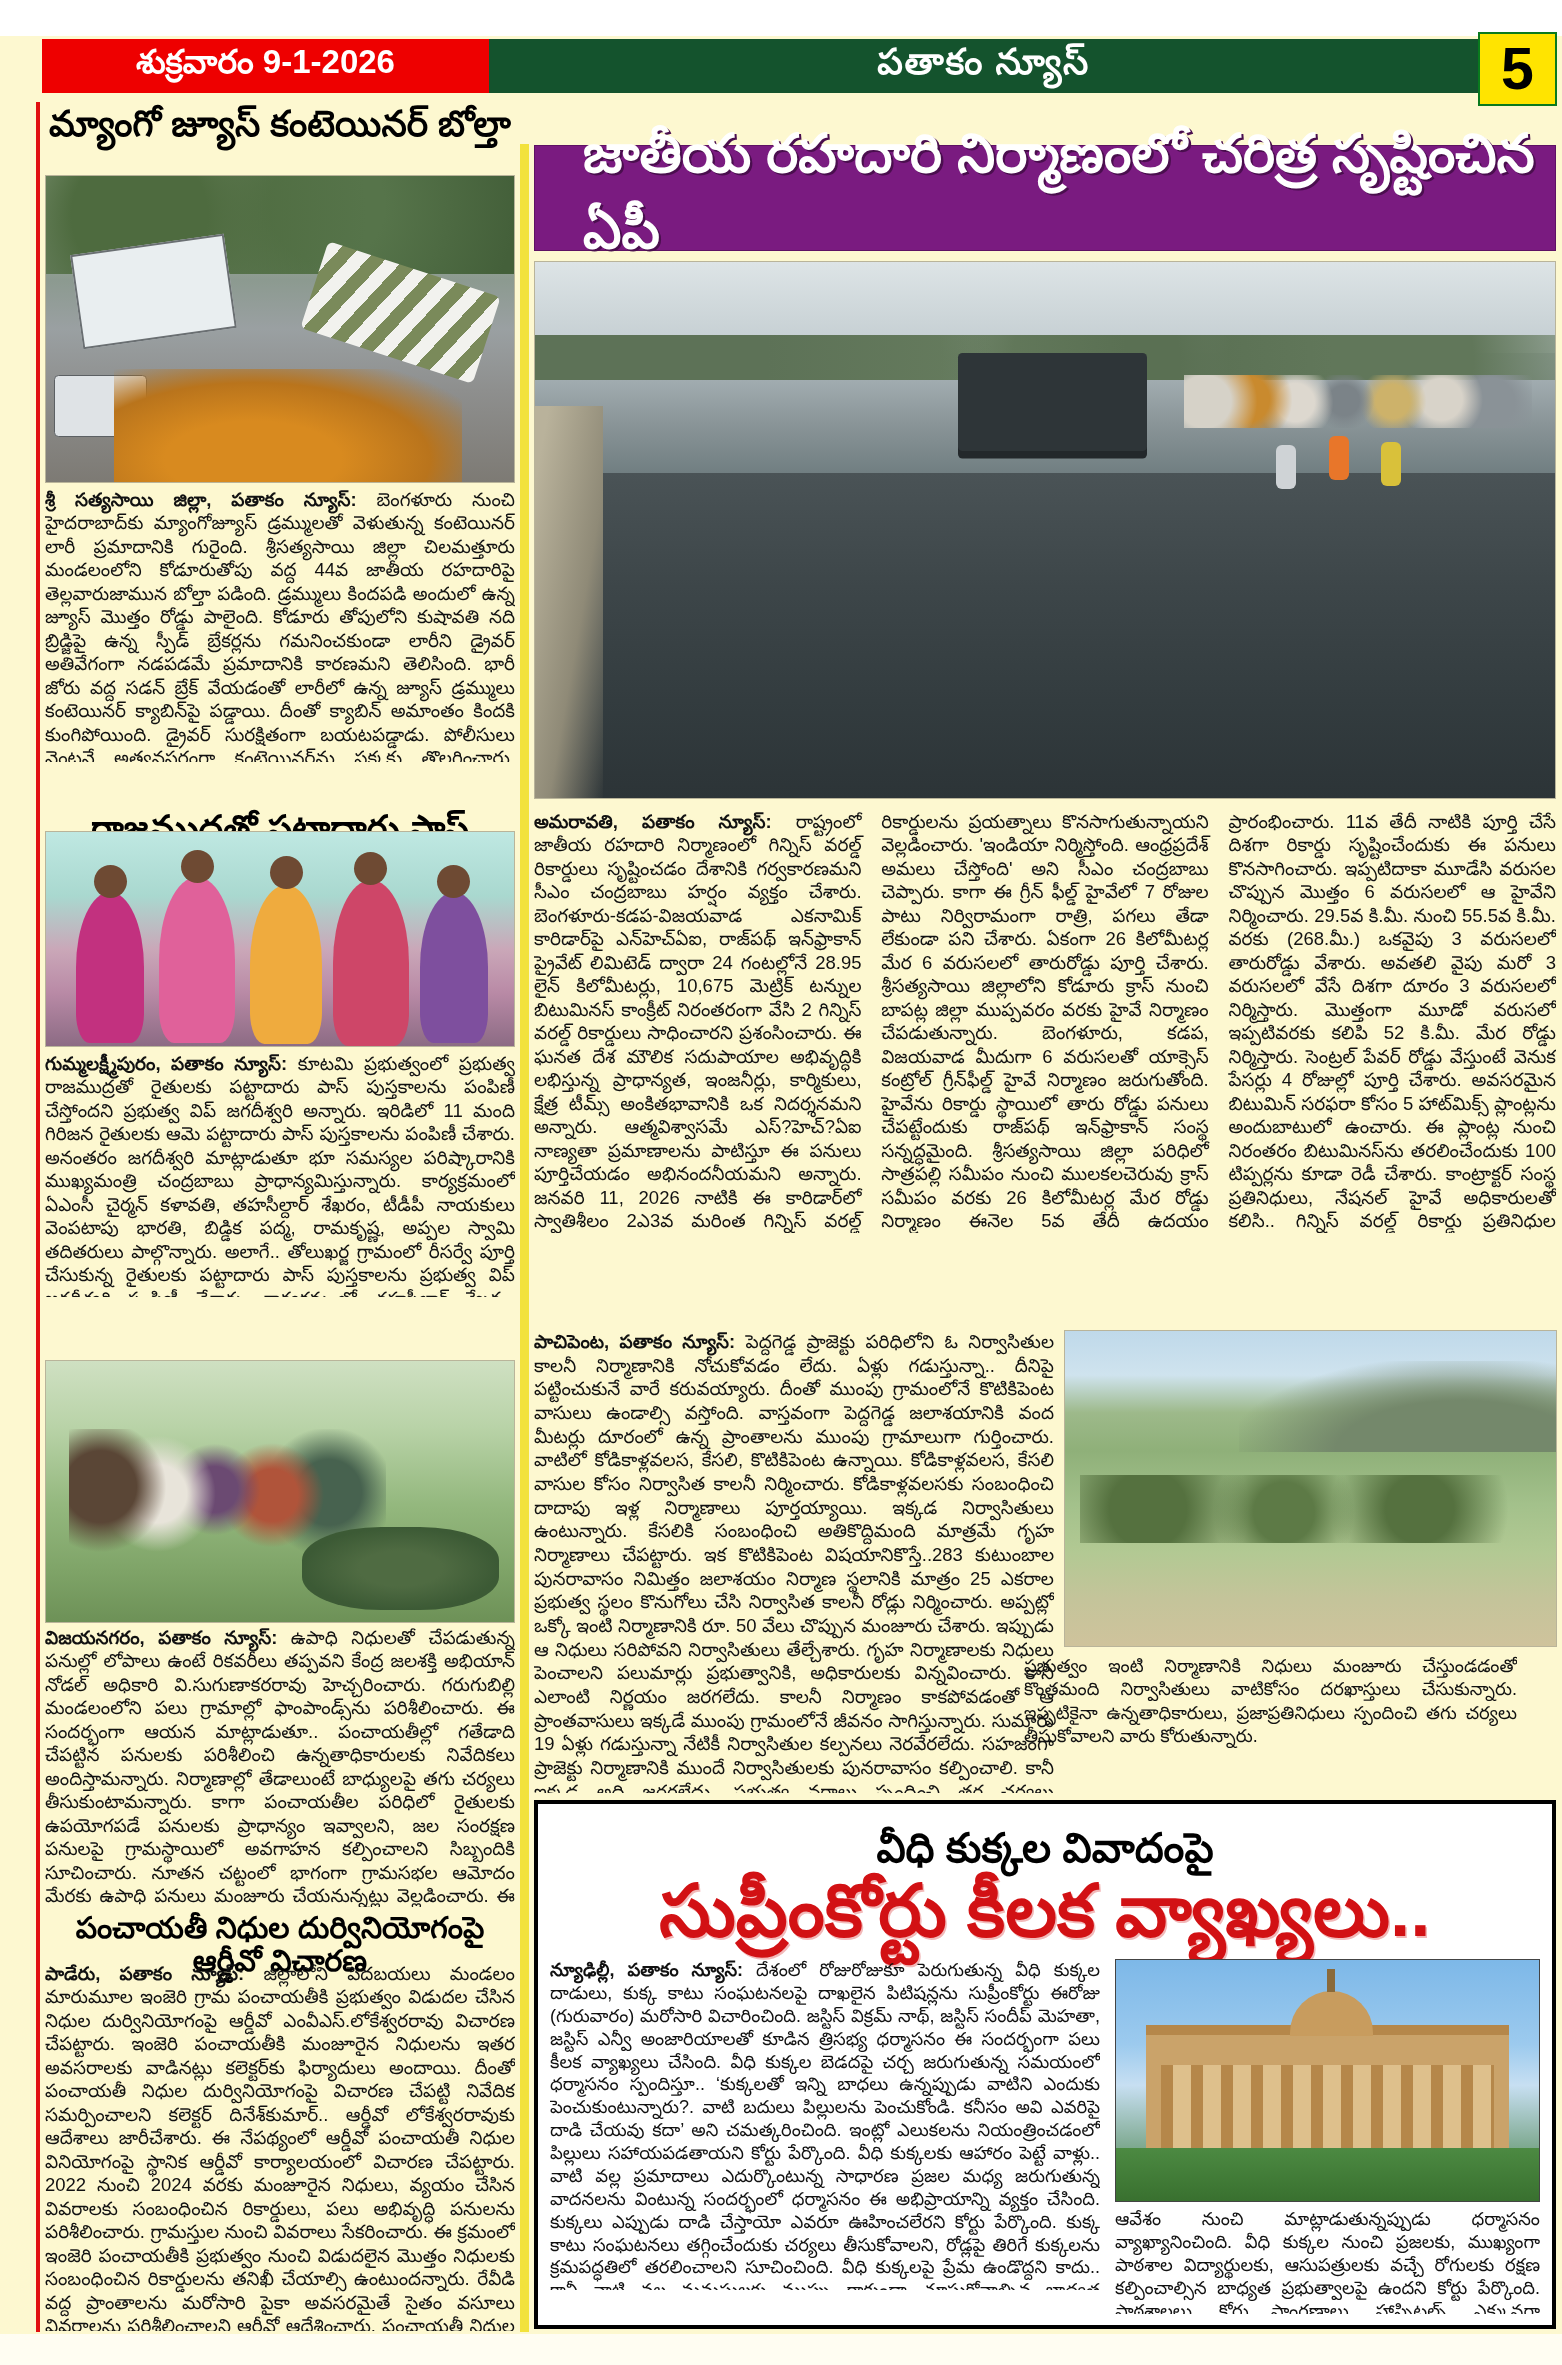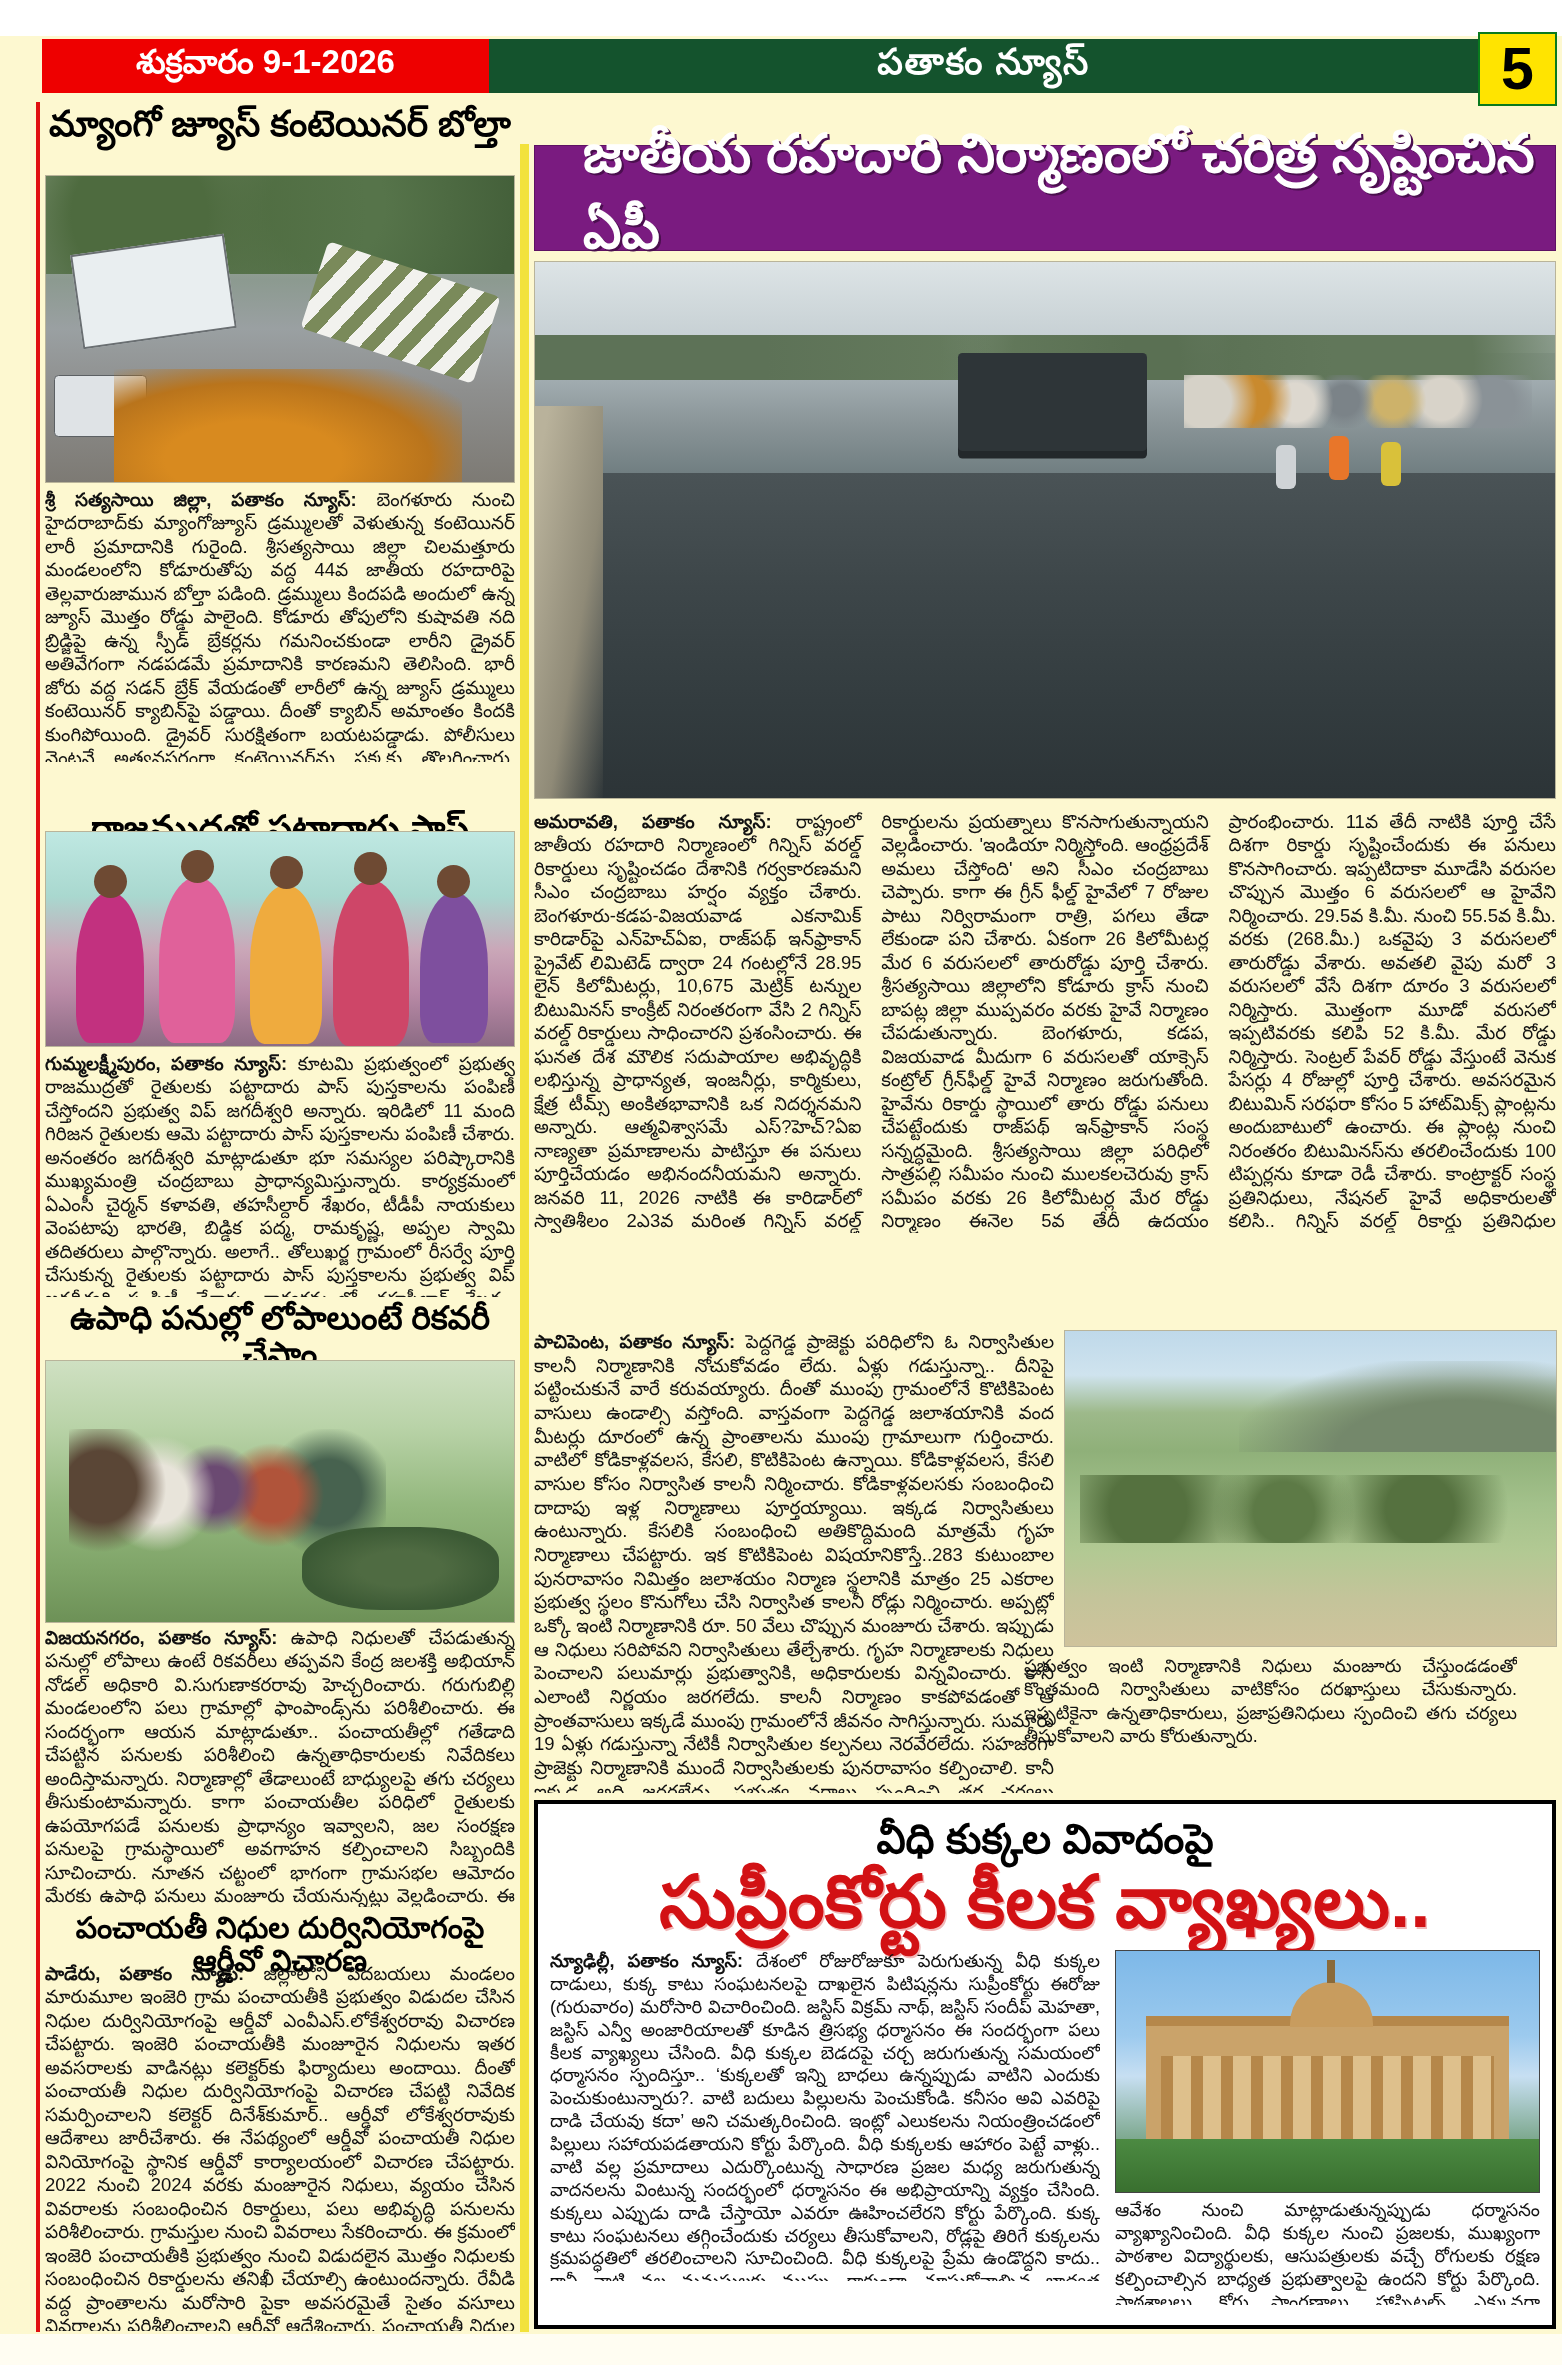--- a/index.html
+++ b/index.html
@@ -91,21 +91,21 @@
     display:flex;align-items:center;justify-content:center;color:#fff;font-size:45px;font-weight:bold;
     text-shadow:2.3px 2.3px 0 #0b3d19;}
   .flood-text{position:absolute;left:534px;top:1330px;width:520px;height:463px;
     font-size:18.5px;line-height:1.28;text-align:justify;color:#111;overflow:hidden;}
   .flood-caption{position:absolute;left:1024px;top:1655px;width:493px;height:136px;
     font-size:18px;line-height:1.3;text-align:justify;color:#111;overflow:hidden;}
 
   
   .court-box{position:absolute;left:534px;top:1800px;width:1022px;height:529px;background:#fff;
     border:4.5px solid #000;box-sizing:border-box;padding:7.6px 12px;}
-  .kicker{text-align:center;font-size:41px;font-weight:bold;color:#000;line-height:1.05;margin-top:6px;}
+  .kicker{text-align:center;font-size:41px;font-weight:bold;color:#000;line-height:1.05;margin-top:15px;}
   .red-head{text-align:center;font-size:73px;font-weight:bold;color:#d21114;line-height:1.02;margin-top:4.5px;
     text-shadow:1.5px 1.5px 0 #f2b9b9;}
   .court-cols{display:flex;gap:15px;margin-top:10.6px;}
   .court-left{width:568px;font-size:18px;line-height:1.27;text-align:justify;color:#111;height:331px;overflow:hidden;}
   .court-right{width:425px;}
   .court-cont{font-size:18px;line-height:1.27;text-align:justify;color:#111;margin-top:6px;height:106px;overflow:hidden;}
 </style>
 </head>
 <body>
 
@@ -151,21 +151,20 @@
     <div class="head" style="left:135px;top:18px;"></div>
     <div class="head" style="left:224px;top:24px;"></div>
     <div class="head" style="left:308px;top:19.7px;"></div>
     <div class="head" style="left:391px;top:33px;"></div>
   </div>
 
   <div class="leftcol body-text b2" style="position:absolute;">
     <span class="dateline">గుమ్మలక్ష్మీపురం, పతాకం న్యూస్: </span><span>కూటమి ప్రభుత్వంలో ప్రభుత్వ రాజముద్రతో రైతులకు పట్టాదారు పాస్ పుస్తకాలను పంపిణీ చేస్తోందని ప్రభుత్వ విప్ జగదీశ్వరి అన్నారు. ఇరిడిలో 11 మంది గిరిజన రైతులకు ఆమె పట్టాదారు పాస్ పుస్తకాలను పంపిణీ చేశారు. అనంతరం జగదీశ్వరి మాట్లాడుతూ భూ సమస్యల పరిష్కారానికి ముఖ్యమంత్రి చంద్రబాబు ప్రాధాన్యమిస్తున్నారు. కార్యక్రమంలో ఏఎంసీ చైర్మన్ కళావతి, తహసీల్దార్ శేఖరం, టీడీపీ నాయకులు వెంపటాపు భారతి, బిడ్డిక పద్మ, రామకృష్ణ, అప్పల స్వామి తదితరులు పాల్గొన్నారు. అలాగే.. తోలుఖర్జ గ్రామంలో రీసర్వే పూర్తి చేసుకున్న రైతులకు పట్టాదారు పాస్ పుస్తకాలను ప్రభుత్వ విప్ జగదీశ్వరి పంపిణీ చేశారు. కార్యక్రమంలో తహసీల్దార్ శేఖరం, తోటపల్లి దేవస్థానం అభివృద్ధి కమిటీ సభ్యులు ఆరిక జానకి, బీజేపీ మండల కన్వీనర్ కడ్రక అప్పలస్వామి, యూనిట్ ఇన్‌చార్జ్ బిడ్డిక కొండలరావు, నాయకులు రామకృష్ణ, హితీష్‌కుమార్, మనోహర్, కేశవ, సుధ, ధర్మారావు, కాంతారావు పాల్గొన్నారు.</span>
   </div>
 
-  <div class="leftcol lh h3a" style="position:absolute;">ఉపాధి పనుల్లో లోపాలుంటే రికవరీ చేస్తాం</div>
 
   <div class="photo ph3">
     <div class="grp"></div>
     <div class="pit"></div>
   </div>
 
   <div class="leftcol body-text b3" style="position:absolute;">
     <span class="dateline">విజయనగరం, పతాకం న్యూస్: </span><span>ఉపాధి నిధులతో చేపడుతున్న పనుల్లో లోపాలు ఉంటే రికవరీలు తప్పవని కేంద్ర జలశక్తి అభియాన్ నోడల్ అధికారి వి.సుగుణాకరరావు హెచ్చరించారు. గరుగుబిల్లి మండలంలోని పలు గ్రామాల్లో ఫాంపాండ్స్‌ను పరిశీలించారు. ఈ సందర్భంగా ఆయన మాట్లాడుతూ.. పంచాయతీల్లో గతేడాది చేపట్టిన పనులకు పరిశీలించి ఉన్నతాధికారులకు నివేదికలు అందిస్తామన్నారు. నిర్మాణాల్లో తేడాలుంటే బాధ్యులపై తగు చర్యలు తీసుకుంటామన్నారు. కాగా పంచాయతీల పరిధిలో రైతులకు ఉపయోగపడే పనులకు ప్రాధాన్యం ఇవ్వాలని, జల సంరక్షణ పనులపై గ్రామస్థాయిలో అవగాహన కల్పించాలని సిబ్బందికి సూచించారు. నూతన చట్టంలో భాగంగా గ్రామసభల ఆమోదం మేరకు ఉపాధి పనులు మంజూరు చేయనున్నట్లు వెల్లడించారు. ఈ పరిశీలనలో పార్వతీపురం, సీతంపేట క్లస్టర్ల ఏపీడీలు టి.త్రివిక్రమరావు, జి.శ్రీహరిరావు, ఎంపీడీవో జి.పైడితల్లి, ఏపీవో ఎం.ఈశ్వరమ్మ, డి.శివప్రసాదరావు, జి.శ్రీరామరాజు, ఎంపీడీవో జి.పైడితల్లి, పీవో టి.అశ్వర్థరావు, బి.శ్రీశైల్, వీర్ తదితరులు పాల్గొన్నారు.</span>
   </div>
 

